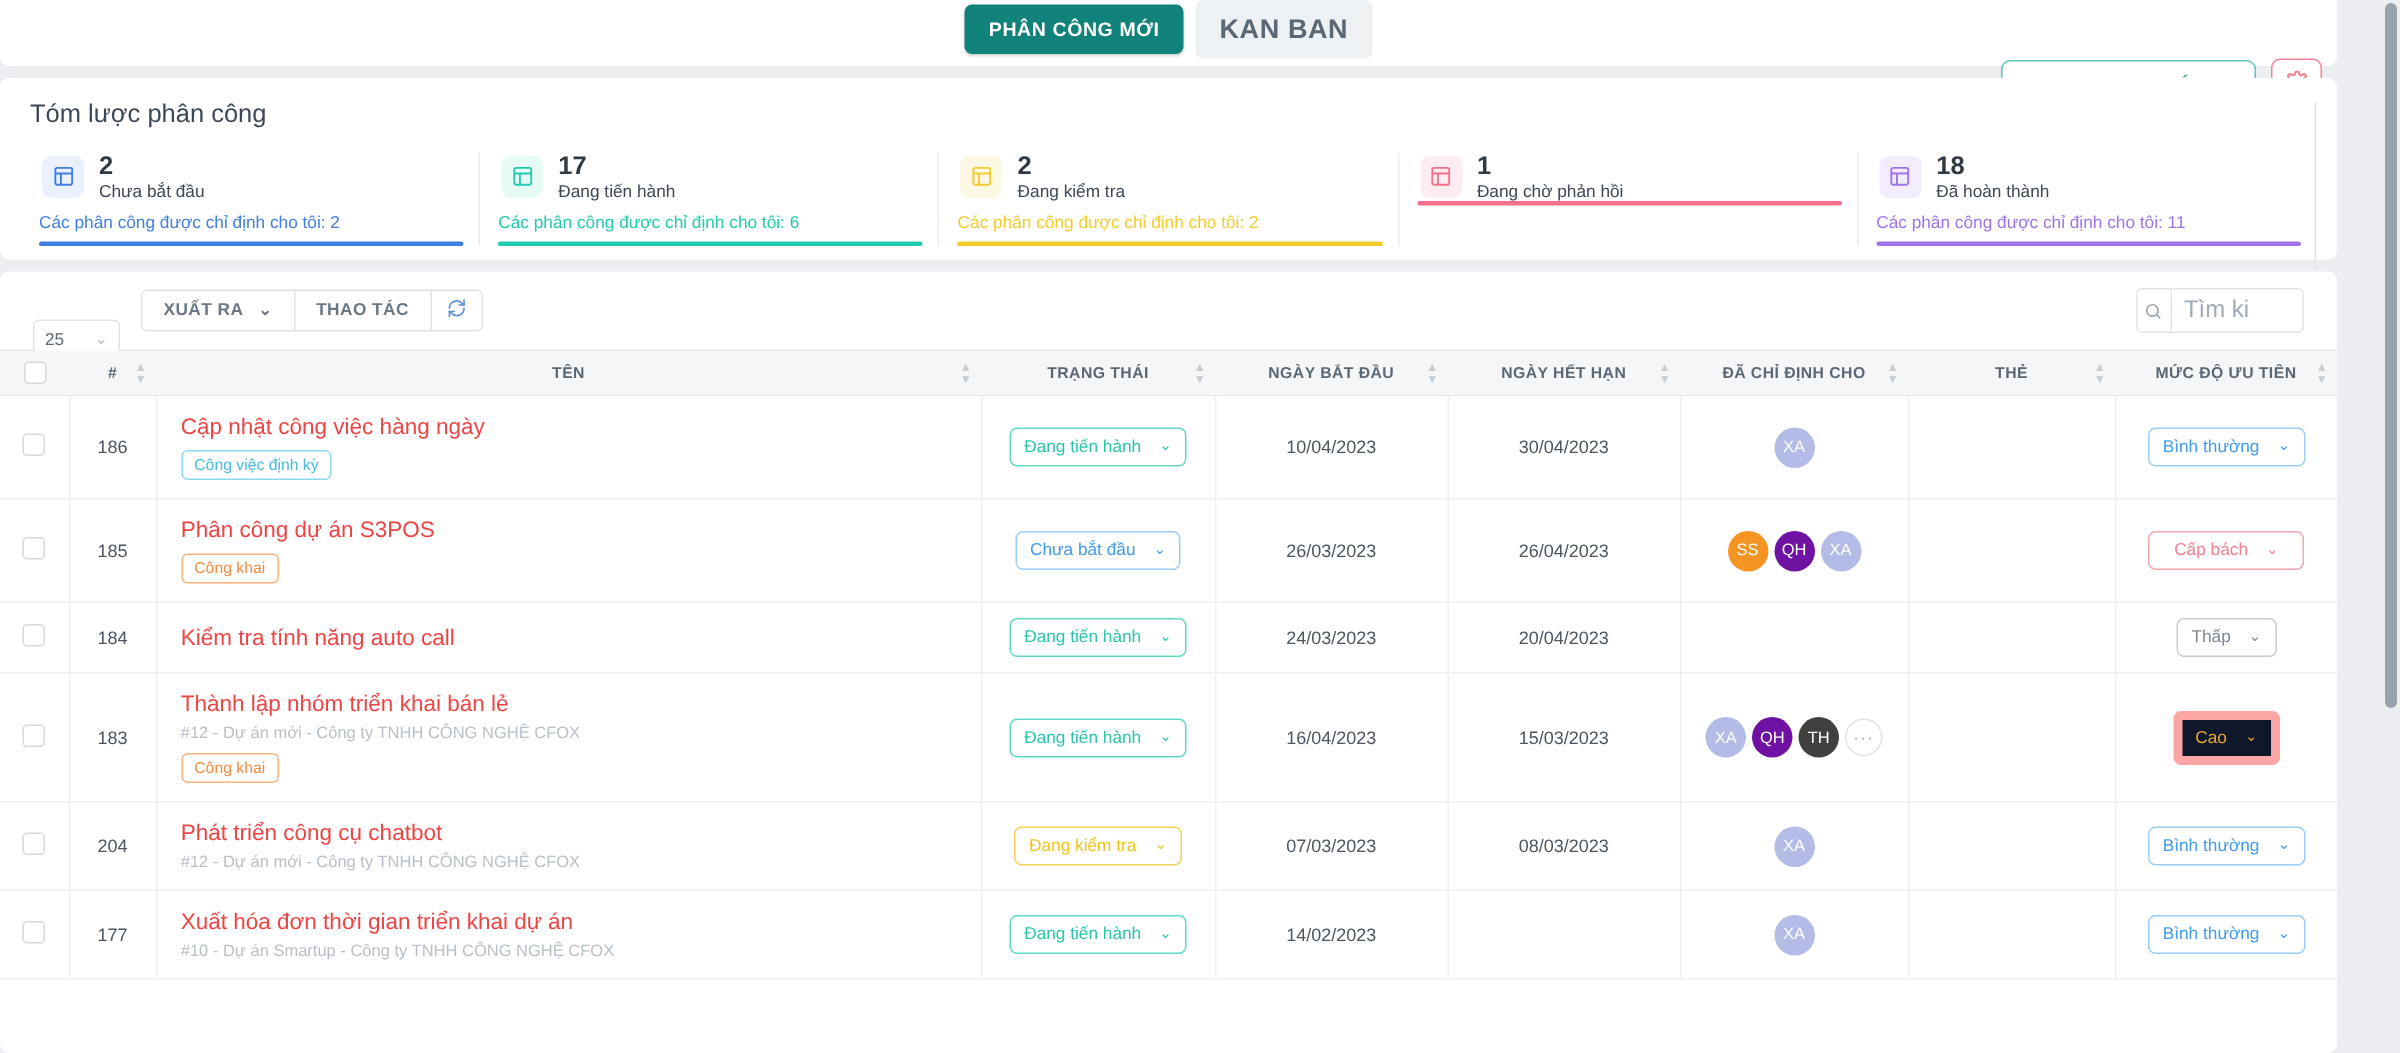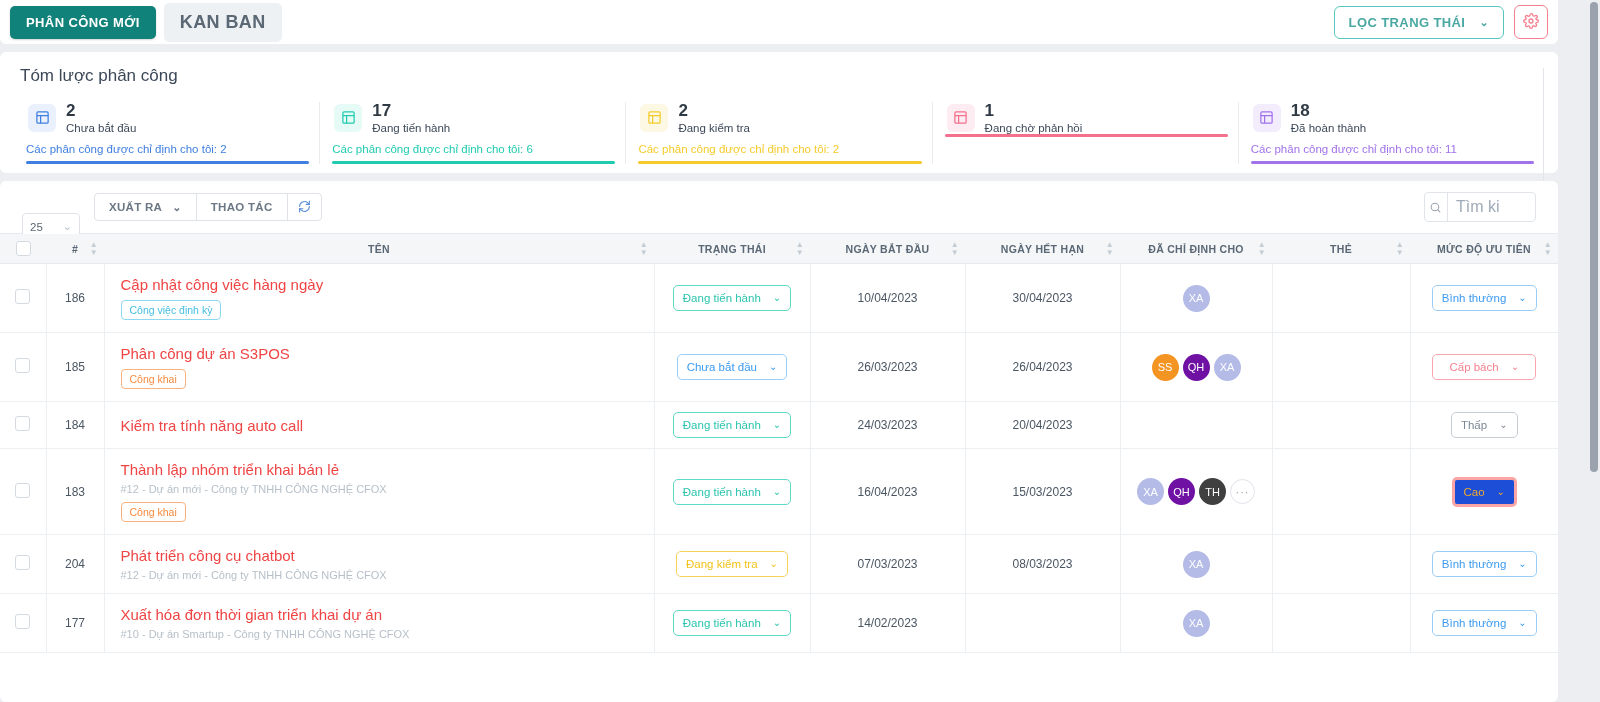--- a/index.html
+++ b/index.html
@@ -24,20 +24,21 @@
   .topbar {
     position: absolute;
     left: 0; top: 0;
     width: 1558px;
     height: 44px;
     background: #ffffff;
     border-radius: 0 0 6px 6px;
     display: flex;
     align-items: center;
     padding: 0 10px 0 10px;
+    flex-direction: column;
   }
   .topbar-left { display: flex; align-items: center; gap: 8px; }
   .topbar-right {
     margin-left: auto;
     display: flex;
     align-items: center;
     gap: 10px;
   }
 
   .btn {
@@ -316,21 +317,21 @@
     cursor: pointer;
     white-space: nowrap;
   }
   .pill .caret { font-size: 10px; }
 
   .pill-teal   { color: #2bc4ae; border: 1px solid #5fd9c7; }
   .pill-blue   { color: #3d9bf0; border: 1px solid #9ccdf5; }
   .pill-yellow { color: #f2c31c; border: 1px solid #f4d257; }
   .pill-red    { color: #f4808f; border: 1px solid #f7a5af; }
   .pill-gray   { color: #7c8895; border: 1px solid #c6cdd4; min-width: 64px; }
-  .pill-amber  { color: #f0a92c; border: 3px solid #fca5a5; background: #1d4ed8; min-width: 62px; }
+  .pill-amber  { color: #f0a92c; border: 6px solid #fca5a5; background: #0f172a; min-width: 62px; }
 
   .date-red { color: #f4707f; }
 
   .avatars { display: flex; align-items: center; justify-content: center; gap: 4px; }
   .av {
     width: 27px; height: 27px;
     border-radius: 50%;
     display: flex; align-items: center; justify-content: center;
     font-size: 11px;
     color: #fff;

